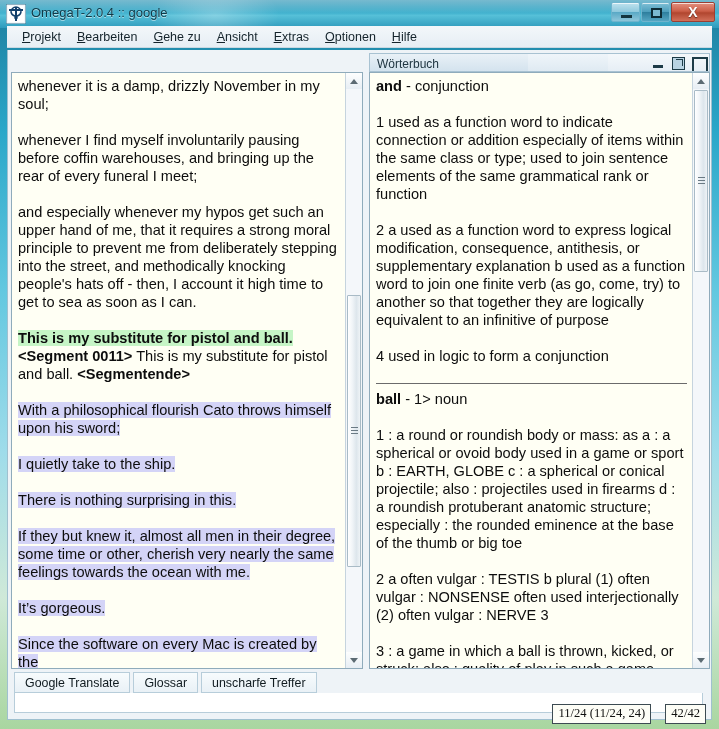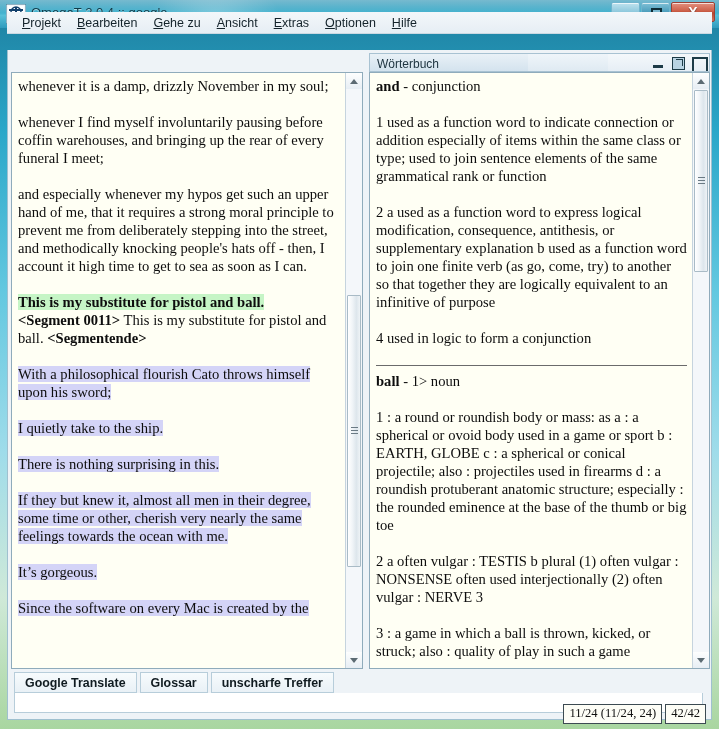--- a/index.html
+++ b/index.html
@@ -59,21 +59,21 @@
   .glyph-max { position:absolute; left:9px; top:5px; width:11px; height:10px; border:2px solid #0e2c36; background:#7cb9d0;}
   .glyph-close {
     position:absolute; left:0; top:0; width:100%; height:100%;
     display:flex; align-items:center; justify-content:center;
     font-family:"Liberation Sans",sans-serif; font-size:14px; font-weight:bold; color:#fff;
     text-shadow: 0 1px 1px rgba(0,0,0,.5);
   }
 
   
   #menubar {
-    position: absolute; left: 7px; top: 12px; width: 705px; height: 22px;
+    position: absolute; left: 7px; top: 26px; width: 705px; height: 22px;
     background: linear-gradient(180deg,#f3f7fa 0%, #e6eef4 100%);
     border-bottom: 1px solid #cbd9e2;
     display: flex; align-items: center;
     padding-left: 7px;
   }
   .menu-item {
     font-size: 12.5px; color: #14232b; padding: 2px 8px 2px 8px;
     cursor: default; white-space: nowrap;
   }
   .menu-item .mn { text-decoration: underline; }
@@ -121,21 +121,21 @@
   }
 
   .panel-body {
     position: absolute; left: 0; right: 0;
     border: 1px solid #8fabbb; background: #fffff4;
     overflow: hidden;
   }
   .text-area {
     position: absolute; left: 0; top: 0; bottom: 0; right: 17px;
     padding: 4px 5px 4px 6px;
-    font-family: Liberation Serif, serif;
+    font-family: Liberation Sans, sans-serif;
     font-size: 14.6px; line-height: 18px; color: #0d0d0d;
     overflow: hidden;
   }
   .text-area p { margin: 0 0 18px 0; }
   .text-area p.tight { margin-bottom: 0; }
   .hl-active { background: #c6f5c6; font-weight: bold; }
   .hl-src { background: #d4d4f7; }
   .seg-tag { font-weight: bold; }
   .dict-head { font-weight: bold; }
   .dict-rule {
@@ -180,33 +180,33 @@
     position: absolute; left: 3px; bottom: 3px; width: 699px; height: 44px;
     background: #eef3f7;
   }
   #tabrow { position: absolute; left: 3px; top: 0; display: flex; }
   .tab {
     height: 21px; padding: 0 10px;
     background: linear-gradient(180deg,#f7fbfd 0%, #e9f1f6 100%);
     border: 1px solid #b7cdda;
     margin-right: 3px;
     display: flex; align-items: center; justify-content: center;
-    font-size: 12.4px; font-weight: bold; color: #101b20;
+    font-size: 12.4px; font-weight: normal; color: #101b20;
     white-space: nowrap; cursor: default;
   }
   #tabpanel {
     position: absolute; left: 3px; top: 21px; width: 689px; height: 20px;
     background: #ffffff; border: 1px solid #b7cdda; border-top: none;
   }
 
   
   #statusbar {
     position: absolute; left: 7px; bottom: 5px; width: 705px; height: 21px;
     display: flex; align-items: center; justify-content: flex-end;
-    padding-right: 6px; gap: 3px;
+    padding-right: 6px; gap: 14px;
   }
   .status-cell {
     border: 1px solid #3c4a52;
     background: #fdfdf6;
     font-family: "Liberation Serif", serif;
     font-size: 12.6px; color: #101010;
     padding: 1px 5px 2px 5px; white-space: nowrap;
   }
 </style>
 </head>

